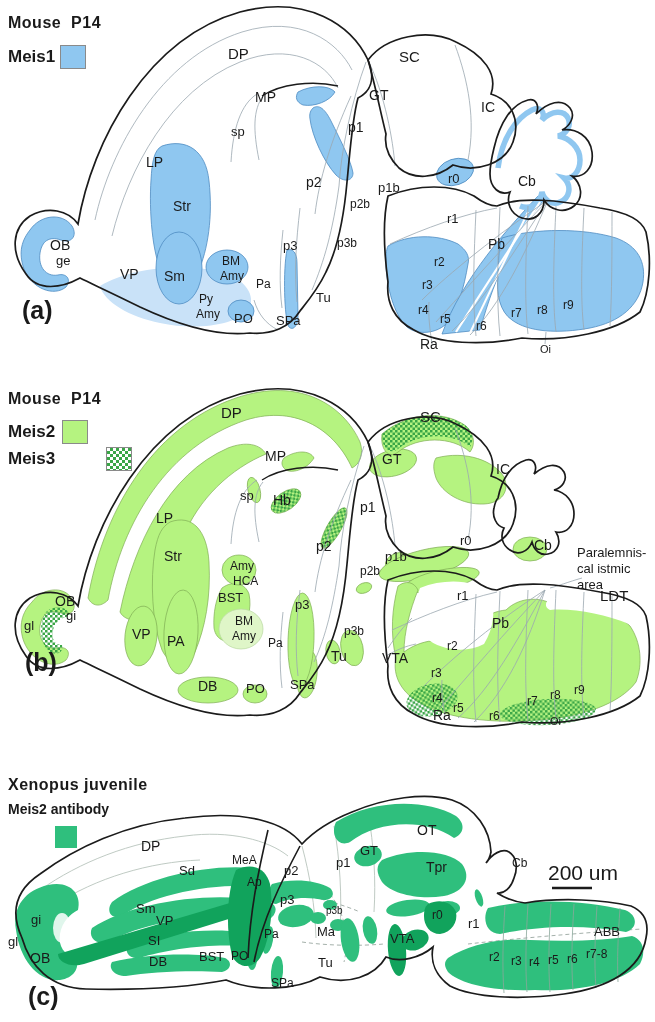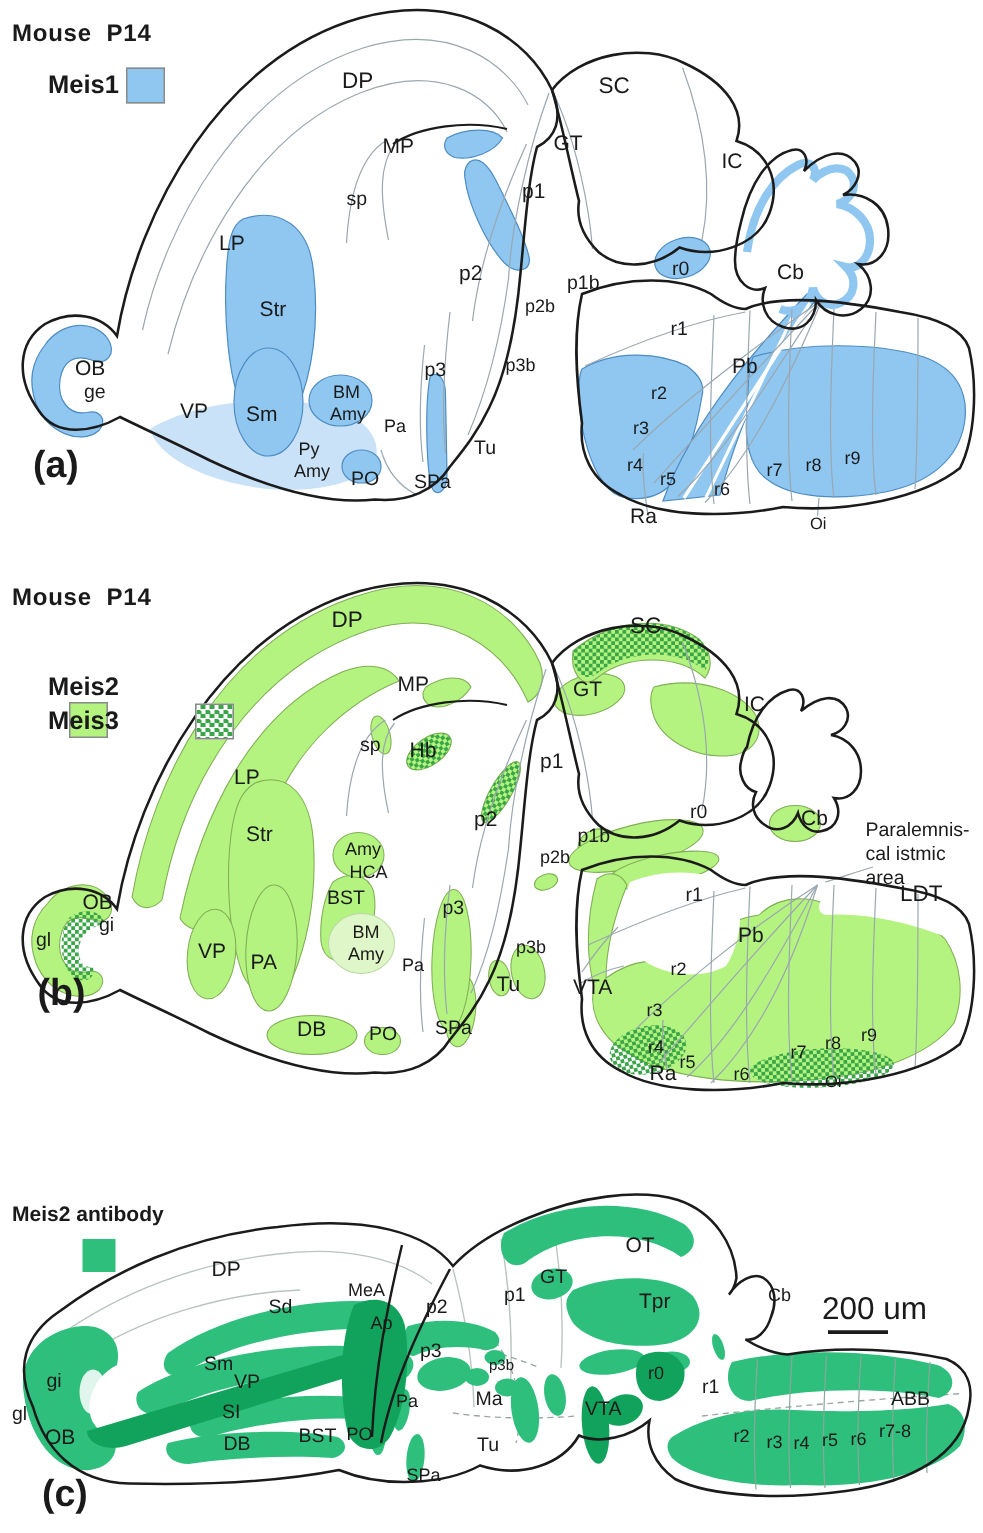--- a/index.html
+++ b/index.html
@@ -2,21 +2,21 @@
 <html><head>
 <meta charset="utf-8">
 <style>
   html,body { margin:0; padding:0; background:#ffffff; }
   .stage {
     position:relative; width:655px; height:1022px; background:#ffffff;
     font-family:"Liberation Sans", sans-serif; color:#1a1a1a; overflow:hidden;
   }
   .stage svg { position:absolute; left:0; top:0; }
   .panel-title { position:absolute; font-weight:bold; font-size:16px; letter-spacing:0.5px; white-space:pre; }
-  .legend-row { position:absolute; display:flex; align-items:center;margin-left:24px; }
+  .legend-row { position:absolute; display:flex; align-items:center; }
   .legend-label { font-weight:bold; font-size:17px; }
   .sw { display:inline-block; width:26px; height:24px; border:1px solid #8a8a8a; box-sizing:border-box; }
   .sw-meis1 { background:#8FC7F0; }
   .sw-meis2 { background:#B5F380; }
   .sw-meis3 {
     background-color:#ffffff;
     background-image:conic-gradient(#3AA647 25%, transparent 0 50%, #3AA647 0 75%, transparent 0);
     background-size:6px 6px;
   }
   .sw-xen { background:#2FBF7D; border:none; width:22px; height:22px; }
@@ -386,27 +386,28 @@
     </svg>
 
   <div class="panel-title" style="left:8px; top:14px;">Mouse  P14</div>
   <div class="legend-row" style="left:8px; top:45px;">
     <span class="legend-label" style="width:52px;">Meis1</span>
     <span class="sw sw-meis1"></span>
   </div>
   <div class="panel-letter" style="left:22px; top:296px;">(a)</div>
 
   <div class="panel-title" style="left:8px; top:390px;">Mouse  P14</div>
-  <div class="legend-row" style="left:8px; top:448px;flex-direction:column;">
+  <div class="legend-row" style="left:8px; top:420px;">
     <span class="legend-label" style="width:54px;">Meis2</span>
     <span class="sw sw-meis2"></span>
   </div>
-  <div class="legend-row" style="left:8px; top:469px;gap:44px;">
+  <div class="legend-row" style="left:8px; top:447px;gap:44px;">
     <span class="legend-label" style="width:54px;">Meis3</span>
     <span class="sw sw-meis3"></span>
   </div>
   <div class="panel-letter" style="left:25px; top:648px;">(b)</div>
 
+  <div class="panel-title" style="left:8px; top:776px;">Xenopus juvenile</div>
   <div class="subtitle" style="left:8px; top:801px;">Meis2 antibody</div>
   <span class="sw sw-xen" style="position:absolute; left:55px; top:826px;"></span>
   <div class="panel-letter" style="left:28px; top:982px;">(c)</div>
 
 </div>
 
 </body></html>

